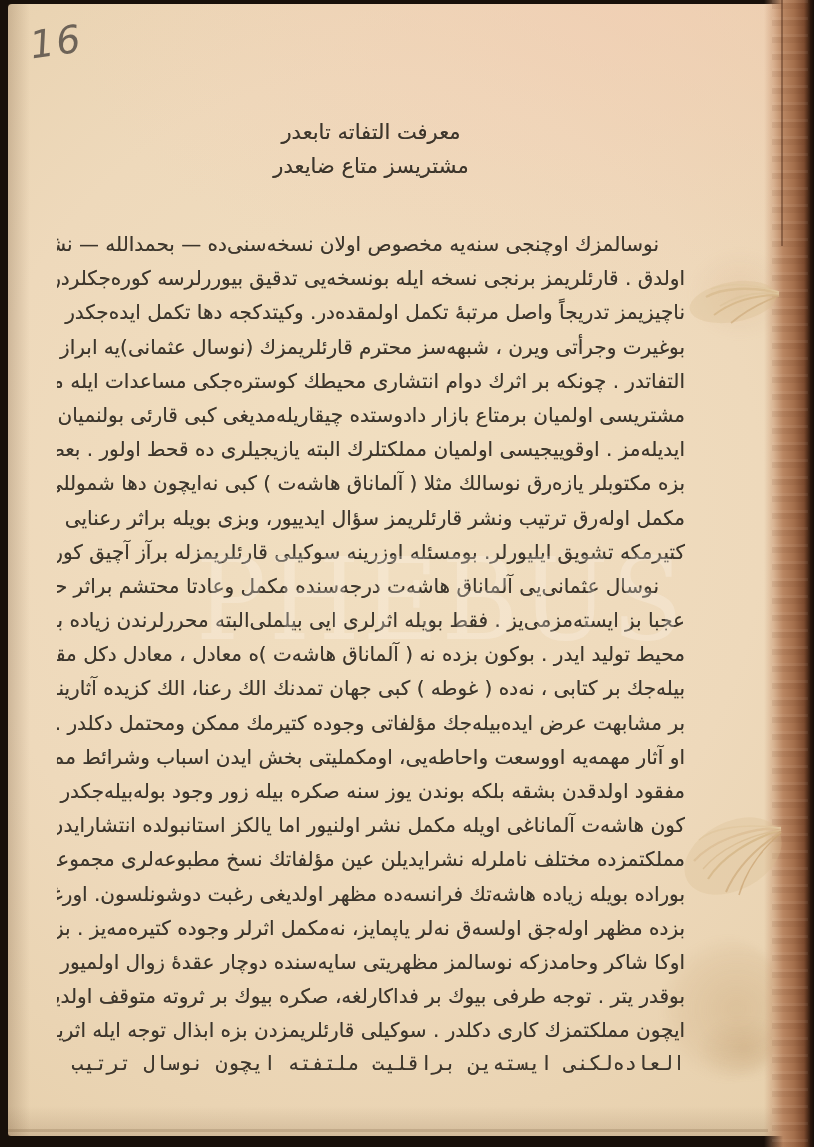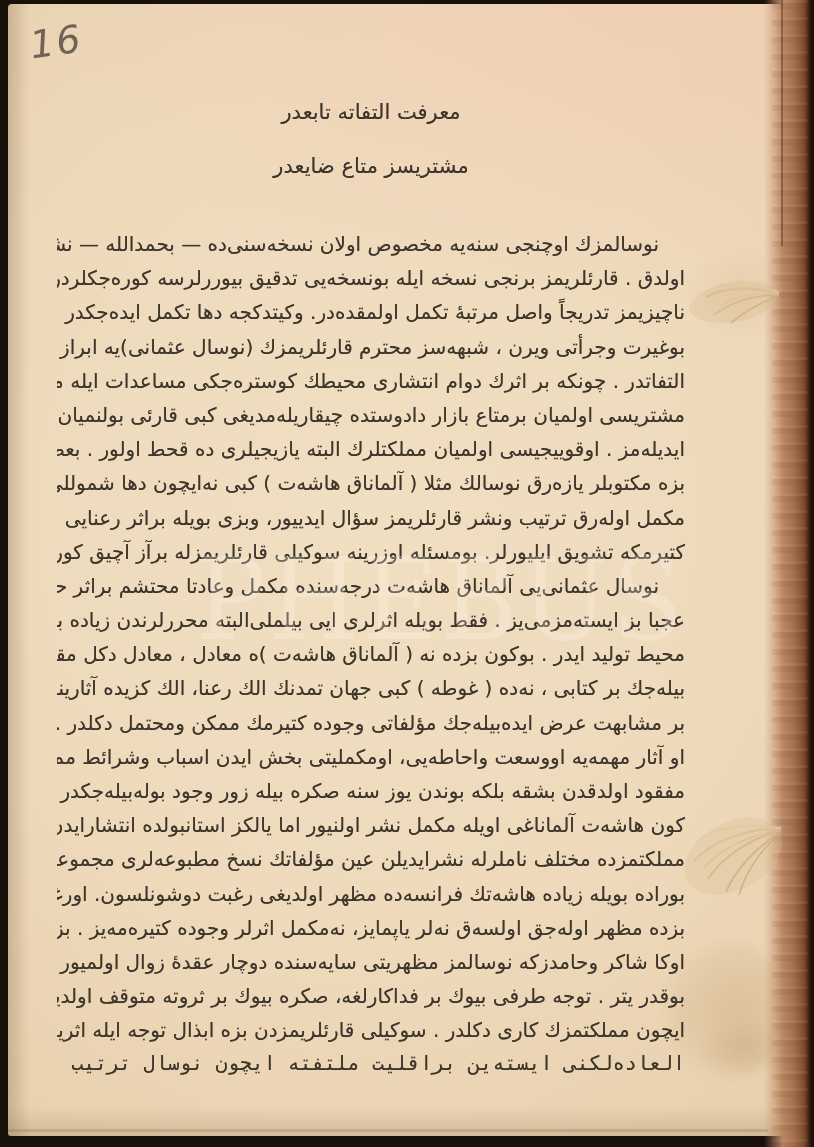--- a/index.html
+++ b/index.html
@@ -36,21 +36,21 @@
     background:radial-gradient(ellipse, rgba(205,155,112,.16), rgba(205,155,112,0) 70%);}
 
   
   .pagenum{position:absolute;left:30px;top:20px;font-family:"DejaVu Sans",sans-serif;
     font-style:italic;font-size:38px;color:var(--pencil,rgba(95,85,72,.85));
     transform:rotate(-8deg);letter-spacing:2px;}
 
   
   .heading-line{position:absolute;left:57px;width:628px;text-align:center;direction:rtl;
     font-size:21px;color:var(--ink,#3d362c);text-shadow:0 0 .5px rgba(61,54,44,.6);}
-  .heading-1{top:100px;}
+  .heading-1{top:120px;}
   .heading-2{top:154px;}
 
   
   .textblock{position:absolute;left:57px;top:227px;width:628px;direction:rtl;
     font-size:20px;color:var(--ink,#3d362c);text-shadow:0 0 .45px rgba(61,54,44,.55);}
   .textblock .line{height:34.2px;line-height:34.2px;white-space:nowrap;
     text-align:justify;text-align-last:justify;text-justify:inter-word;overflow:hidden;}
   .textblock .line.indent{padding-right:26px;}
   .textblock .line.last{text-align:right;text-align-last:right;font-family:Liberation Mono, monospace;}
 

